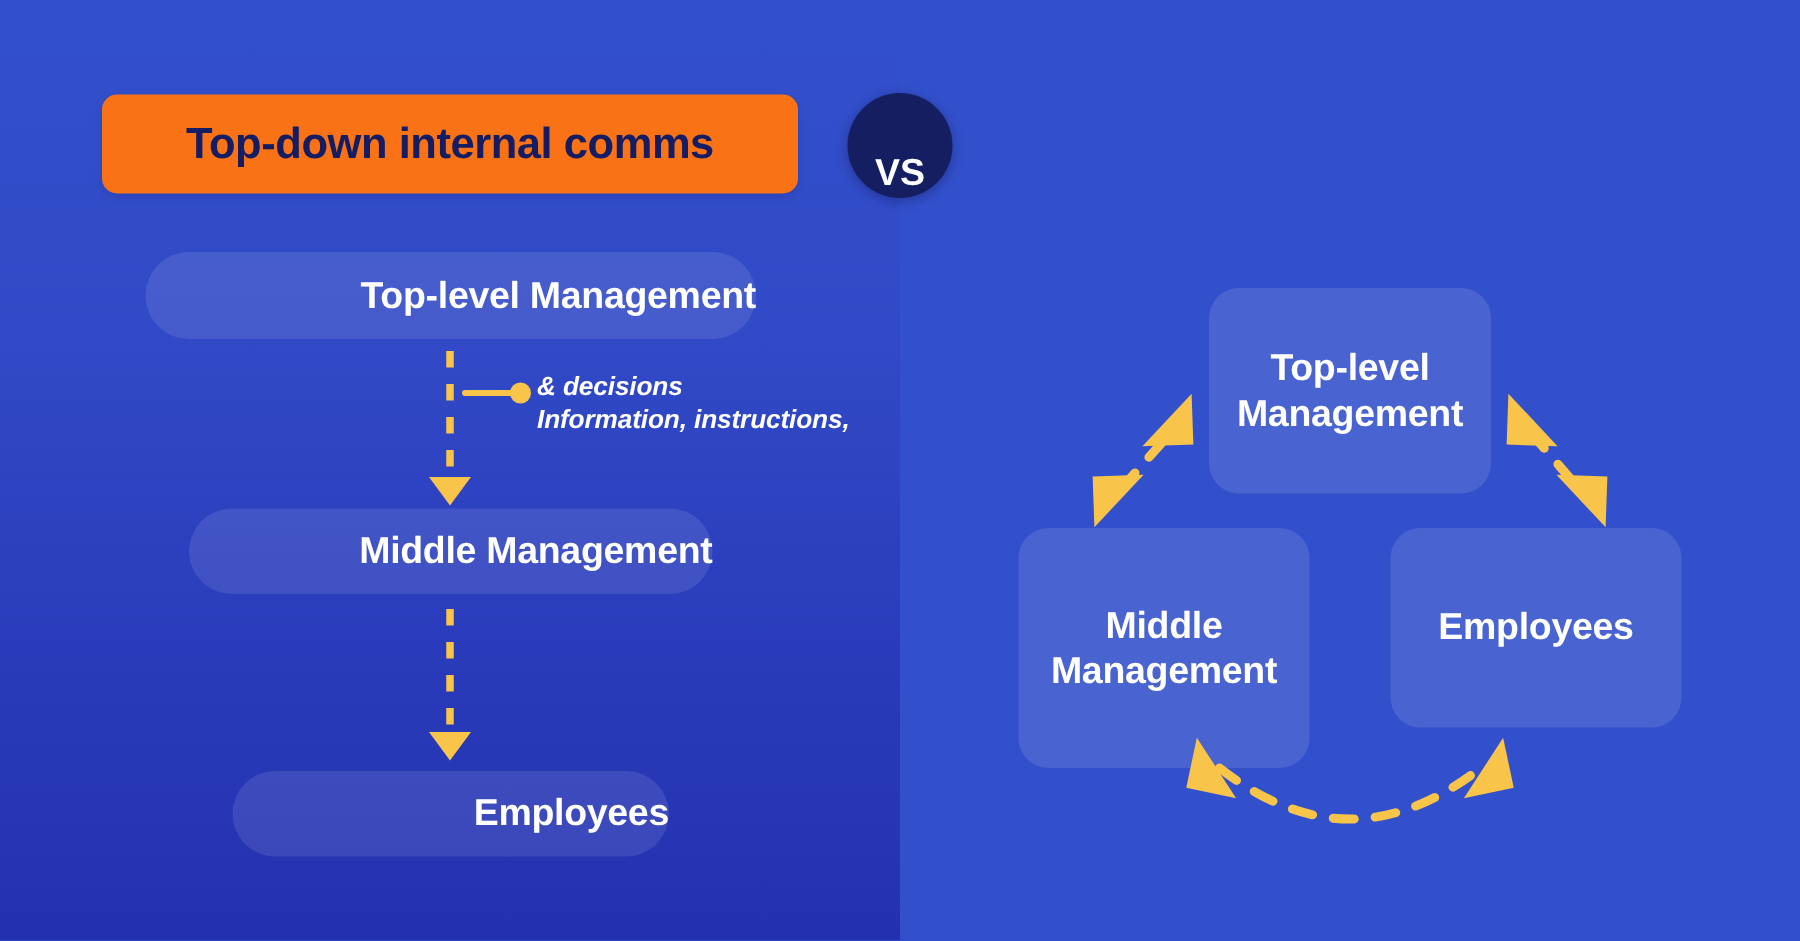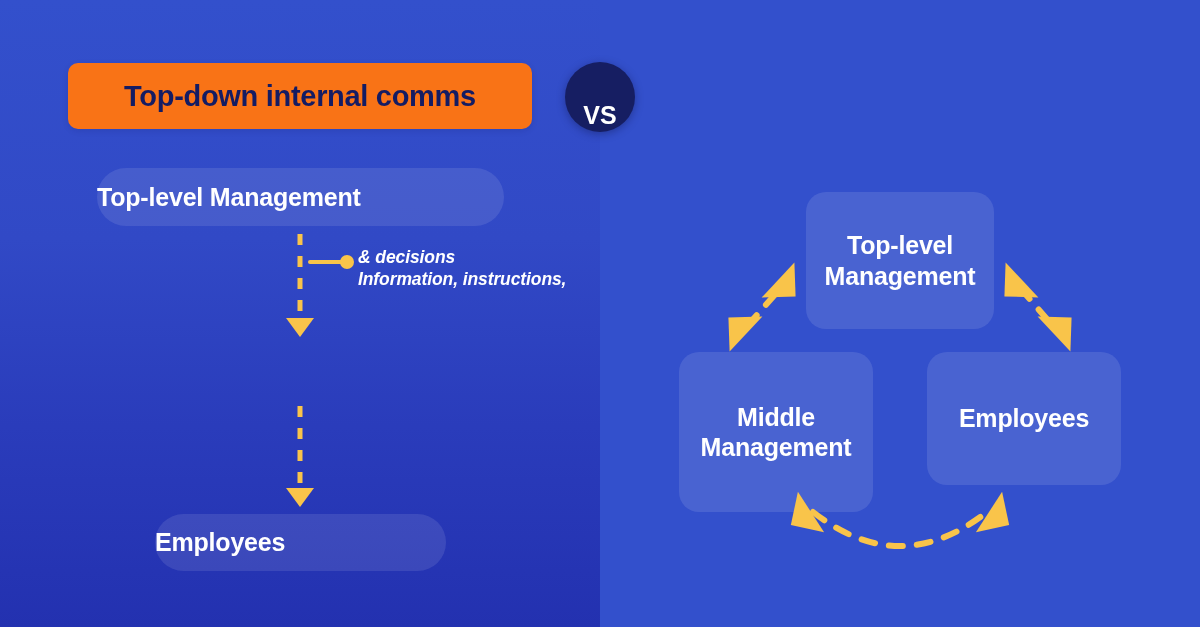--- a/index.html
+++ b/index.html
@@ -40,21 +40,21 @@
     border-radius:50%;background:#161E62;
     display:flex;align-items:center;justify-content:center;
     box-shadow:0 2px 8px rgba(8,12,50,.35);
   }
   .vs-badge span{color:#FFFFFF;font-size:25px;font-weight:bold;letter-spacing:0px;margin-top:36px;}
 
   
   .pill{
     position:absolute;border-radius:200px;
     background:rgba(255,255,255,.10);
-    display:flex;align-items:center;justify-content:flex-start;
+    display:flex;align-items:center;justify-content:flex-end;
   }
   .pill span{
     color:#FFFFFF;font-size:25px;font-weight:bold;white-space:nowrap;
     letter-spacing:-0.2px;
   }
   #pill-top{left:97px;top:168px;width:407px;height:58px;}
   #pill-mid{left:126px;top:339px;width:349px;height:57px;}
   #pill-emp{left:155px;top:514px;width:291px;height:57px;}
 
   
@@ -113,20 +113,23 @@
 
   <div class="pill" id="pill-top">
     <span>Top-level Management</span>
   </div>
 
   <div class="annot">
     <div>&amp; decisions</div>
     <div>Information, instructions,</div>
   </div>
 
+  <div class="pill" id="pill-mid">
+    <span>Middle Management</span>
+  </div>
 
   <div class="pill" id="pill-emp">
     <span>Employees</span>
   </div>
 
   <div class="card" id="card-top">
     <span><span>Top-level</span><br><span>Management</span></span>
   </div>
 
   <div class="card" id="card-mid">

